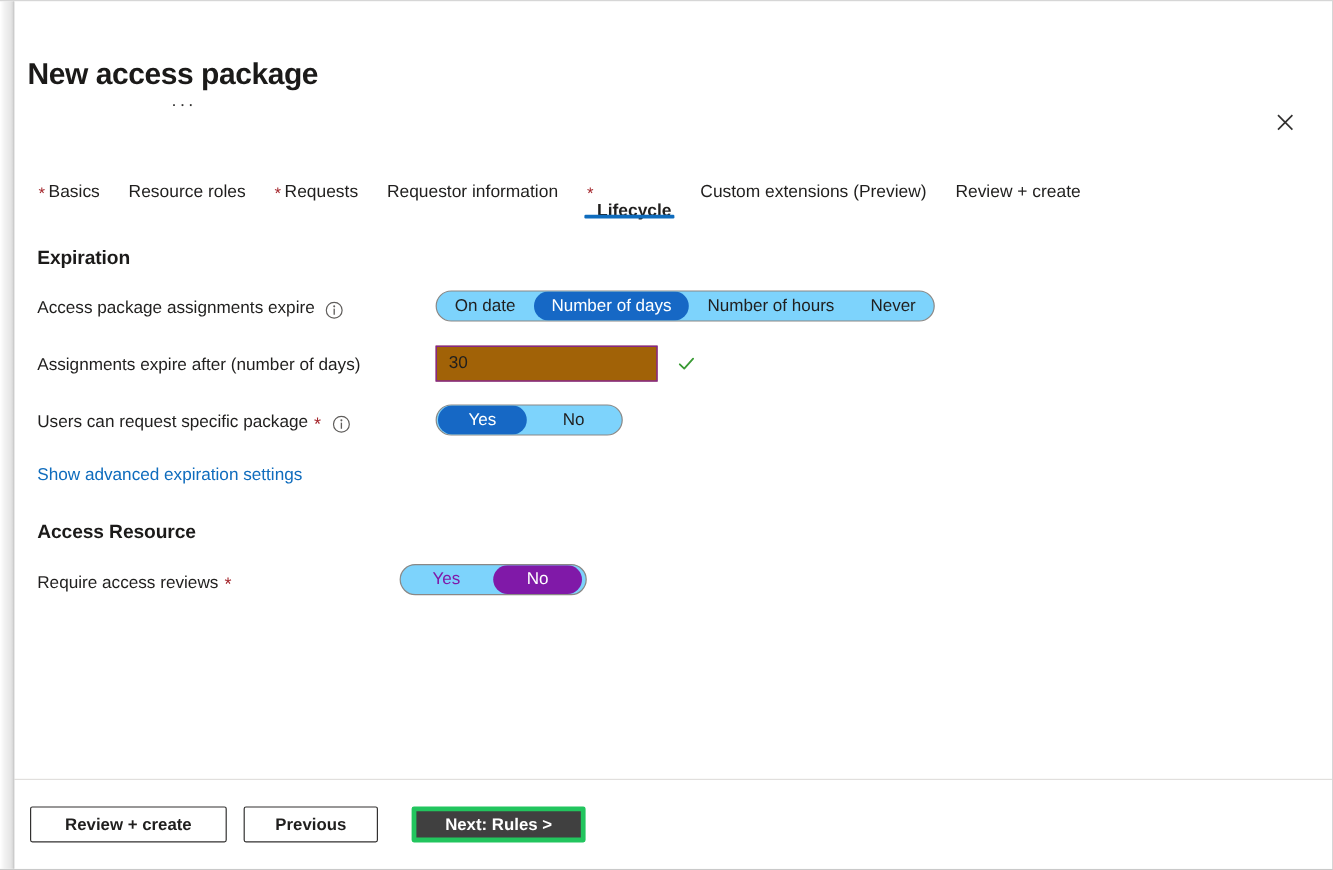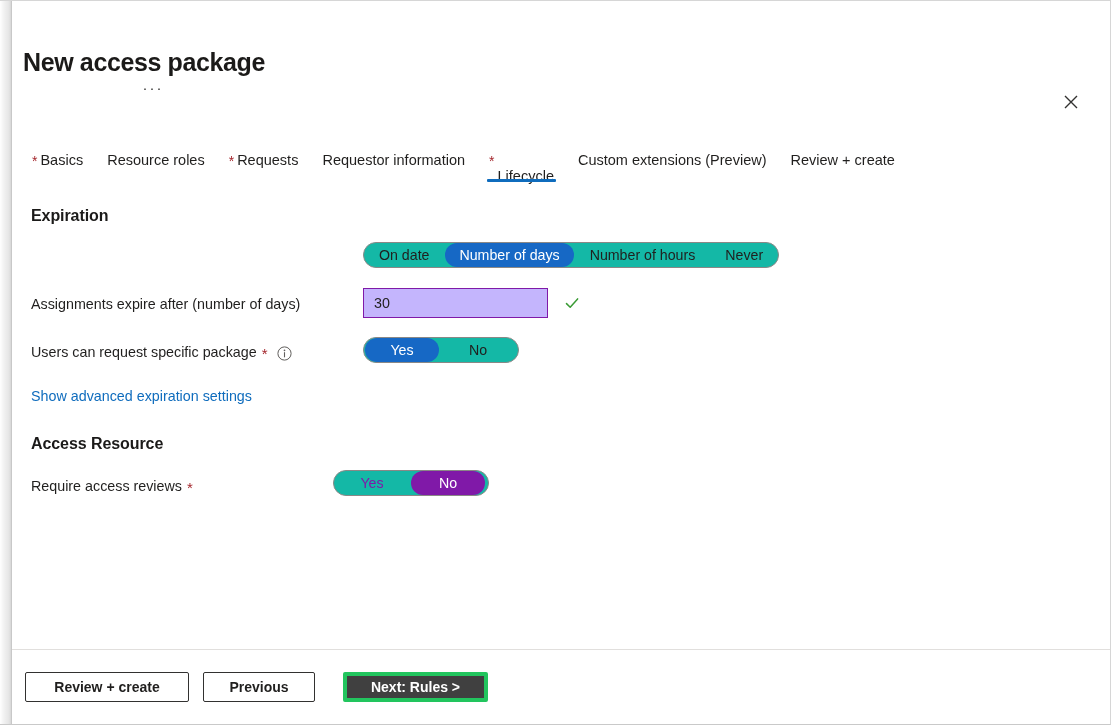--- a/index.html
+++ b/index.html
@@ -132,21 +132,21 @@
     white-space: nowrap;
   }
   .tab .req-star {
     color: #a4262c;
     font-size: 14px;
     margin-right: 3px;
     line-height: 1;
     position: relative;
     top: 1px;
   }
-  .tab.active .tab-label { font-weight: 400; margin-top: 32px; }
+  .tab.active .tab-label { font-weight: 700; margin-top: 32px; }
   .tab .tab-underline {
     position: absolute;
     left: 10px; right: 10px;
     bottom: -4px;
     height: 3px;
     background: #0f6cbd;
     border-radius: 1px;
     display: none;
   }
   .tab.active .tab-underline { display: block; }
@@ -192,21 +192,21 @@
   .info-icon svg { display: block; }
 
   
   .seg-control {
     position: absolute;
     display: inline-flex;
     align-items: center;
     height: 26px;
     border: 1px solid #8a8886;
     border-radius: 13px;
-    background: #14b8a6;
+    background: #7dd3fc;
     padding: 0;
     overflow: hidden;
   }
   .seg-opt {
     height: 24px;
     display: flex;
     align-items: center;
     padding: 0 14px;
     margin: 0 1px;
     font-size: 14.2px;
@@ -228,21 +228,21 @@
     color: #ffffff;
   }
 
   
   .textfield {
     position: absolute;
     display: flex;
     align-items: center;
     height: 30px;
     border: 1px solid #8019a8;
-    background: #c4b5fd;
+    background: #a16207;
     padding: 0 8px 0 10px;
   }
   .textfield input {
     flex: 1 1 auto;
     border: none;
     outline: none;
     font-family: inherit;
     font-size: 14.3px;
     color: #201f1e;
     background: transparent;
@@ -369,20 +369,30 @@
       <span class="tab-label">Review + create</span>
 
     </div>
 
   </div>
 
   <div id="content">
 
     <div class="section-title" style="top:206px;">Expiration</div>
 
+    <div class="field-label" style="top:245px;">
+      <span>Access package assignments expire</span>
+      <span class="info-icon">
+        <svg width="15" height="15" viewBox="0 0 15 15" aria-hidden="true">
+          <circle cx="7.5" cy="7.5" r="6.6" fill="none" stroke="#605e5c" stroke-width="1"></circle>
+          <circle cx="7.5" cy="4.3" r="0.85" fill="#605e5c"></circle>
+          <rect x="6.95" y="6.2" width="1.1" height="5.1" fill="#605e5c"></rect>
+        </svg>
+      </span>
+    </div>
 
     <div class="seg-control" style="left:363px; top:241px;">
       <span class="seg-opt">On date</span>
       <span class="seg-opt selected">Number of days</span>
       <span class="seg-opt">Number of hours</span>
       <span class="seg-opt">Never</span>
     </div>
 
     <div class="field-label" style="top:292px;">
       <span>Assignments expire after (number of days)</span>

